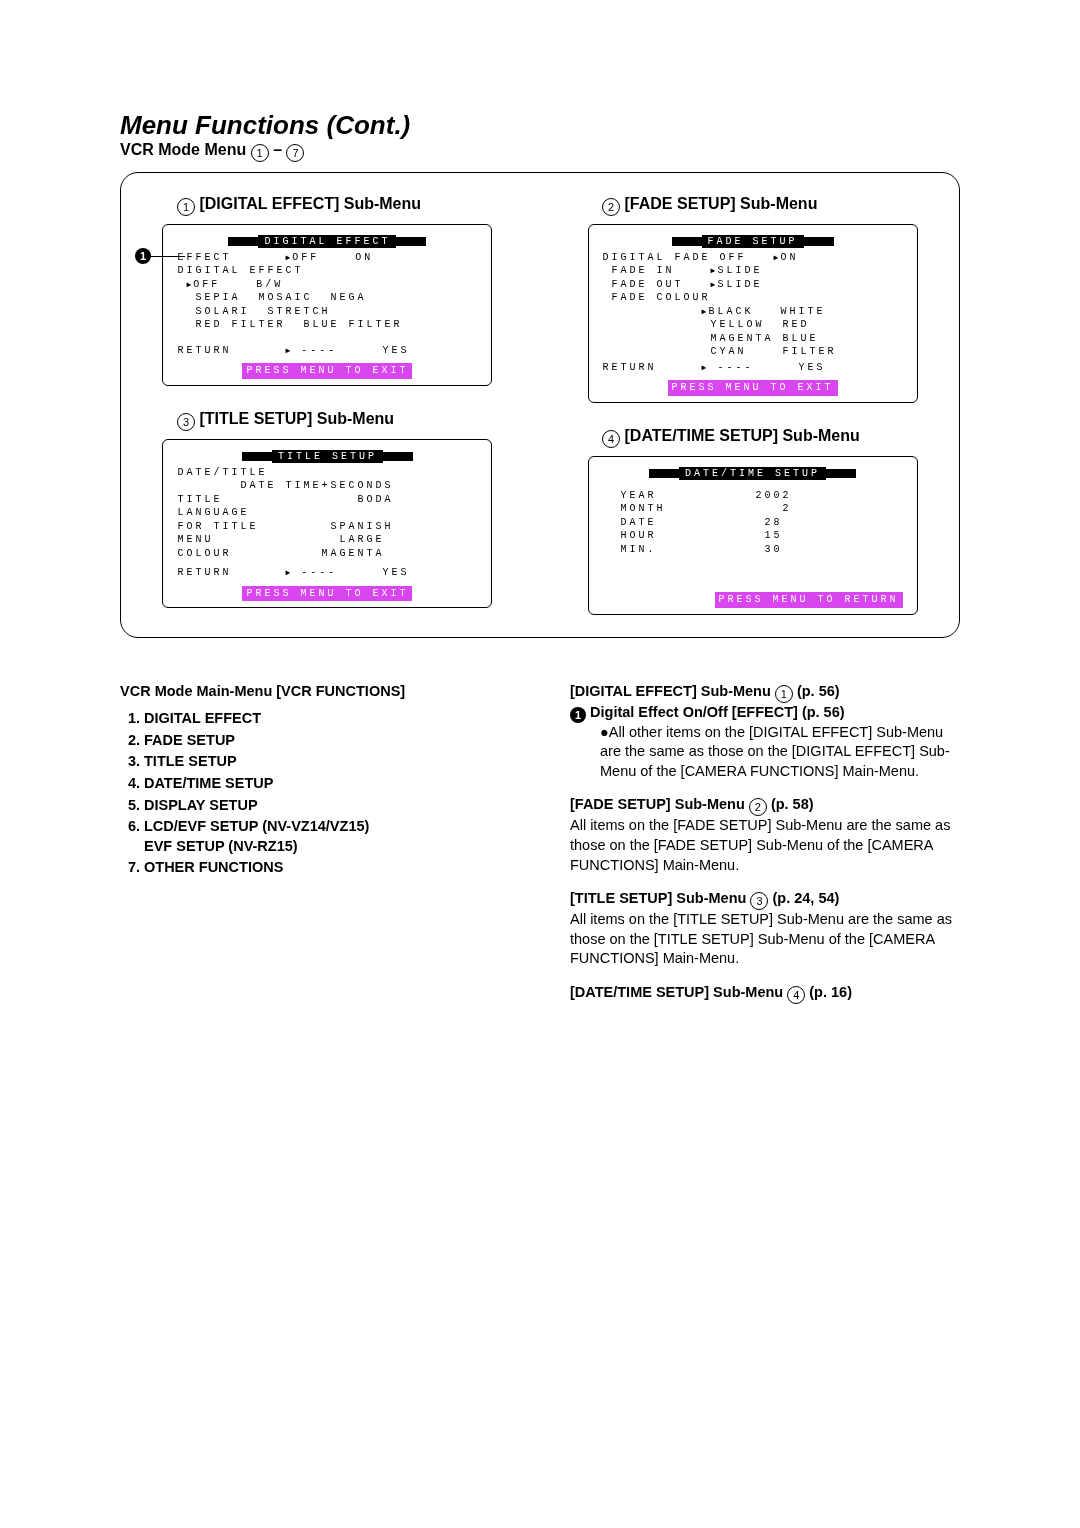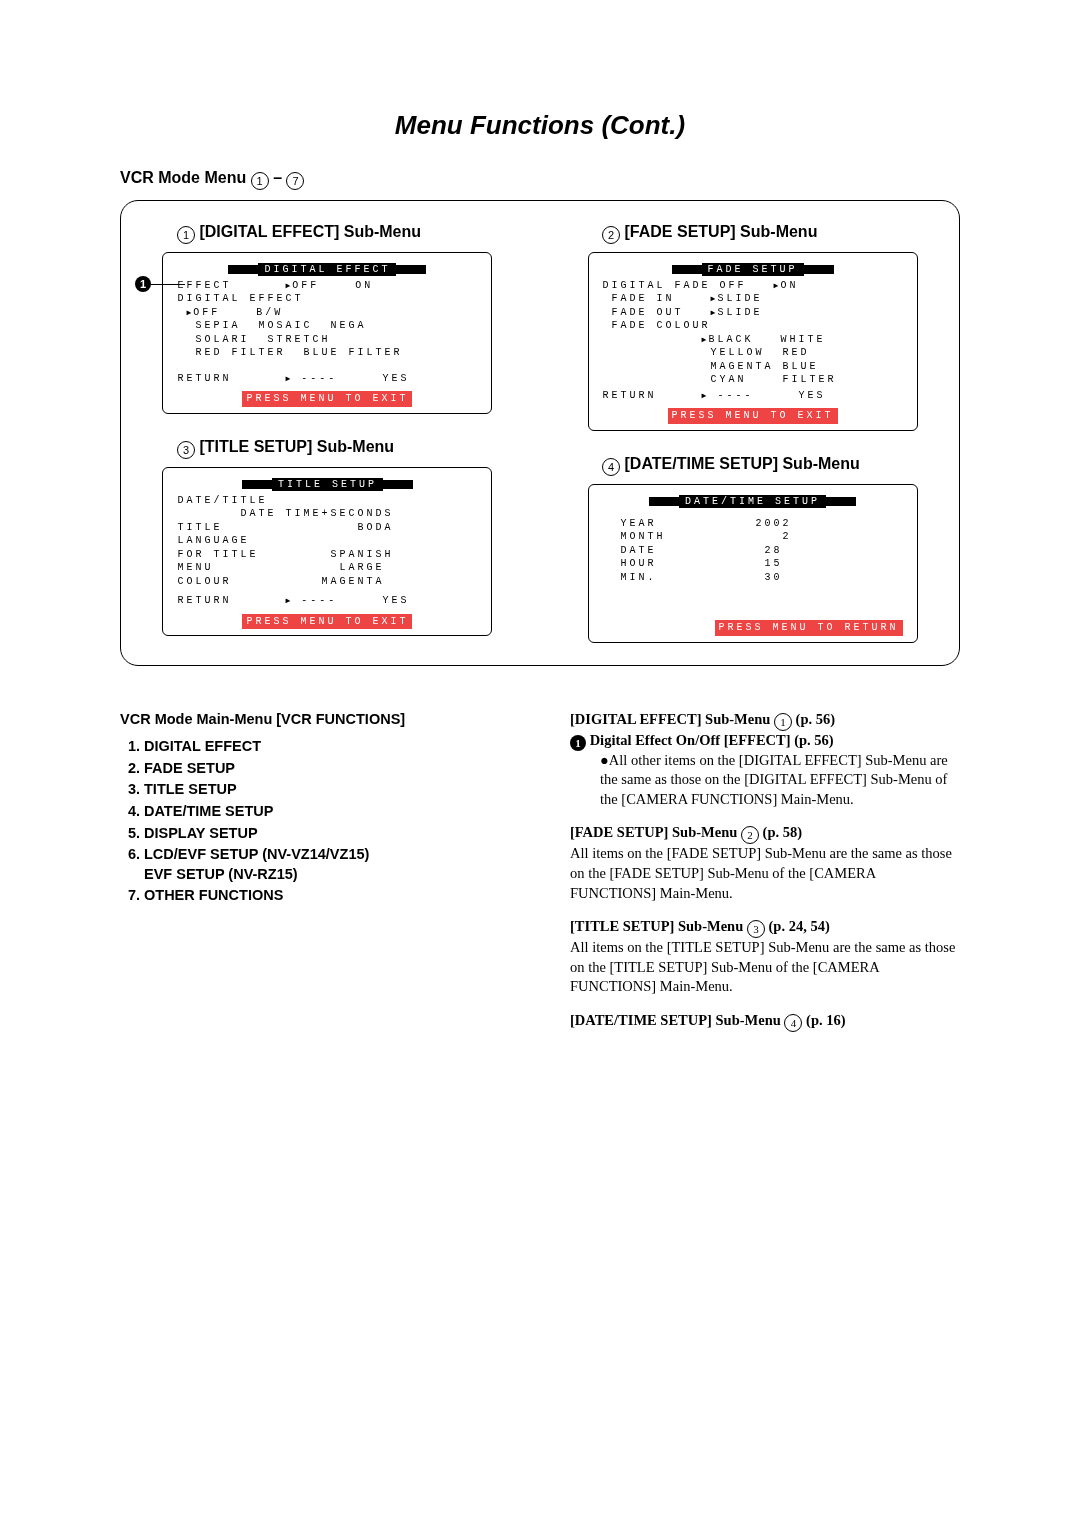--- a/index.html
+++ b/index.html
@@ -11,22 +11,20 @@
     width: 1080px;
   }
   .page {
     padding: 110px 120px 40px 120px;
     width: 840px;
   }
   .title {
     font-size: 26px;
     font-weight: bold;
     font-style: italic;
-    margin-bottom: 28px;
-    text-align: center;
   }
   .subtitle {
     font-size: 16px;
     font-weight: bold;
     margin-bottom: 10px;
   }
   .circnum {
     display: inline-block;
     width: 16px;
     height: 16px;
@@ -98,21 +96,21 @@
     font-family: "Courier New", monospace;
     font-size: 10px;
     letter-spacing: 3px;
     line-height: 1.35;
     width: 300px;
     margin: 0 auto;
     position: relative;
     min-height: 130px;
   }
   .bar {
-    background: #ef4444;
+    background: #d946ef;
     color: #fff;
     padding: 1px 4px;
     display: inline-block;
     letter-spacing: 3px;
   }
   .hdrbar {
     display: block;
     text-align: center;
     margin-bottom: 2px;
   }
@@ -147,21 +145,21 @@
     line-height: 1.35;
   }
   .b { font-weight: bold; }
   ol.mainlist {
     margin: 8px 0 0 0;
     padding-left: 24px;
     font-weight: bold;
     font-size: 14.5px;
   }
   ol.mainlist li { margin-bottom: 2px; }
-  .para { margin-bottom: 14px; font-family: Liberation Serif, serif; }
+  .para { margin-bottom: 14px; }
   .indent { padding-left: 30px; display:block; }
 </style>
 </head>
 <body>
 
 <div class="page">
   <div class="title">Menu Functions (Cont.)</div>
 
   <div class="subtitle">
     <span>VCR Mode Menu</span>

